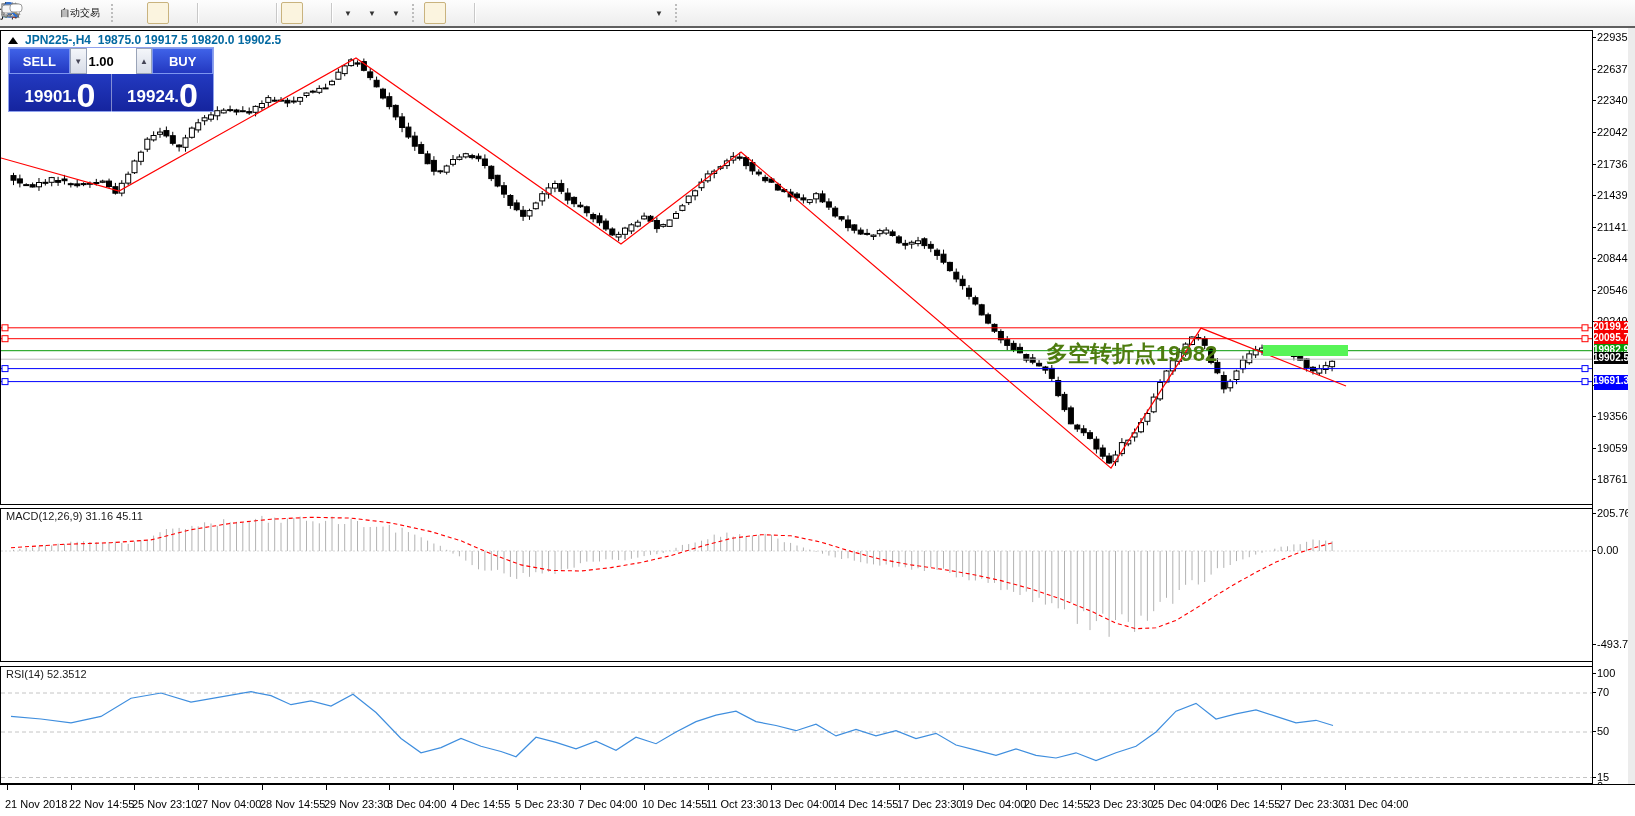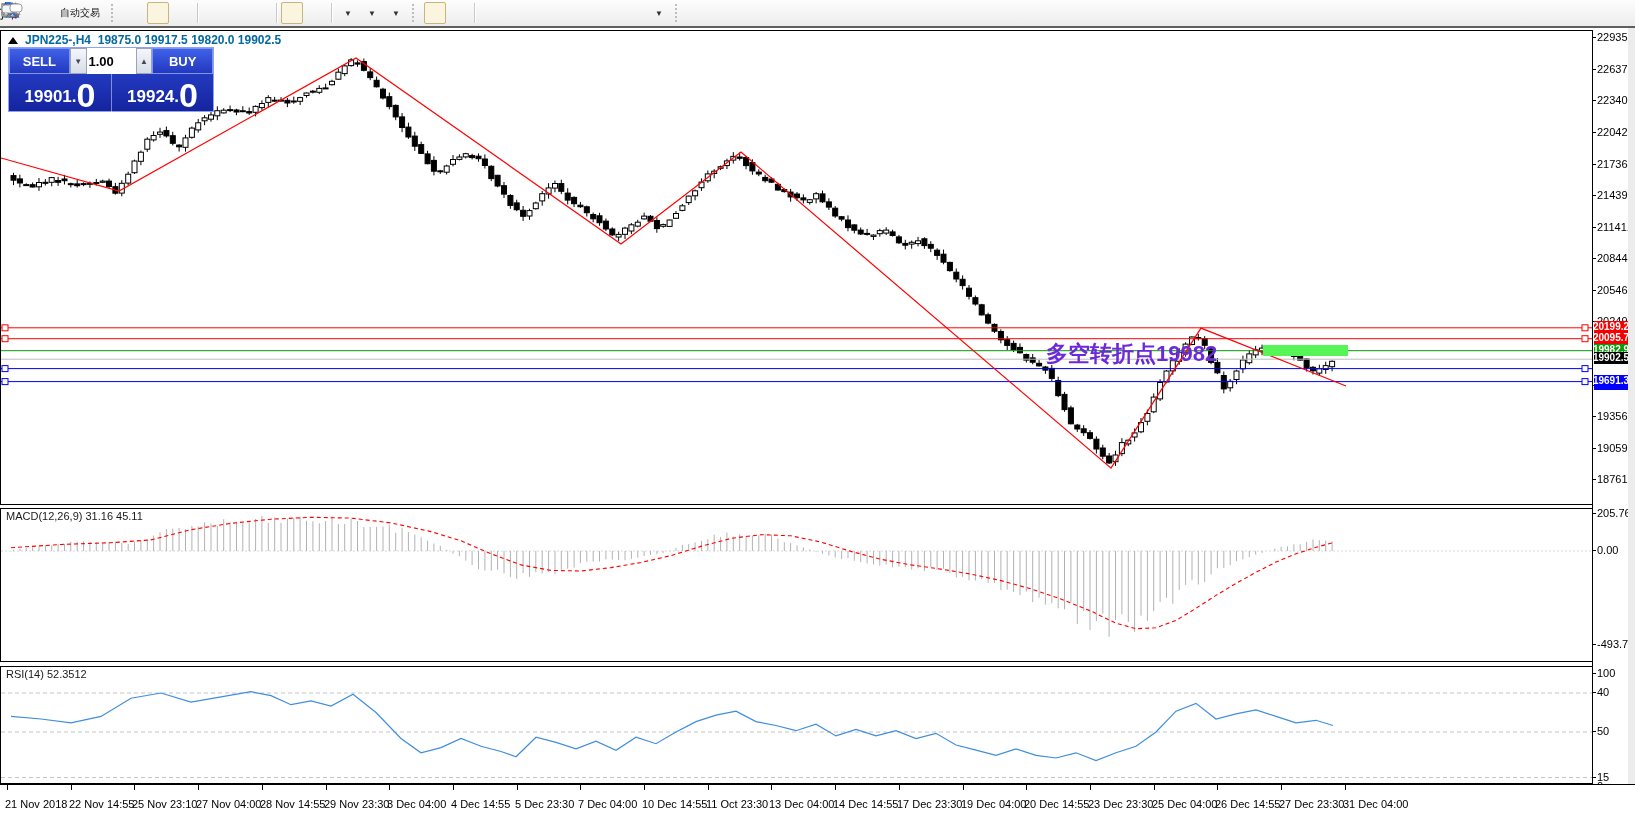--- a/index.html
+++ b/index.html
@@ -44,21 +44,21 @@
   .spin-btn{width:17px;background:linear-gradient(#f4f6fa,#d8dde8);border:1px solid #9aa4b8;color:#445;
     font-size:8px;display:flex;align-items:center;justify-content:center;box-sizing:border-box;}
   #vol-input{width:44px;border:none;outline:none;font-size:13px;font-weight:bold;padding-right:3px;
     font-family:"Liberation Sans",sans-serif;}
   #tp-row2{display:flex;height:38px;color:#fff;}
   .tp-price{width:102px;display:flex;align-items:flex-end;justify-content:center;padding-bottom:2px;box-sizing:border-box;}
   .tp-price.right{border-left:1px solid rgba(255,255,255,.45);}
   .p-main{font-size:17px;font-weight:bold;line-height:26px;}
   .p-big{font-size:34px;font-weight:bold;line-height:30px;}
   
-  #annotation{left:1046px;top:339px;font-size:22px;font-weight:bold;color:#6d28d9;z-index:25;white-space:nowrap;}
+  #annotation{left:1046px;top:339px;font-size:22px;font-weight:bold;color:#4d7c0f;z-index:25;white-space:nowrap;}
   
   .ind-label{font-size:11px;color:#1a1a1a;z-index:5;}
   
   #time-axis{left:0;top:784px;width:1635px;height:32px;border-top:1px solid #000;background:#fff;box-sizing:border-box;}
   .t-label{position:absolute;top:13px;font-size:11px;color:#000;white-space:nowrap;}
   .t-tick{position:absolute;top:0;width:1px;height:5px;background:#000;}
   svg{position:absolute;left:0;top:0;}
 </style>
 </head>
 <body>
@@ -979,21 +979,21 @@
     <div class="badge" style="top: 348px; background: rgb(0, 0, 255);">19813.6</div>
     <div class="badge" style="top: 345px; background: rgb(0, 0, 255);">19691.3</div>
     <div class="tick-label" style="top: 477px;">205.76</div>
     <div class="tick-dash" style="top: 483px;"></div>
     <div class="tick-label" style="top: 514px;">0.00</div>
     <div class="tick-dash" style="top: 520px;"></div>
     <div class="tick-label" style="top: 608px;">-493.77</div>
     <div class="tick-dash" style="top: 614px;"></div>
     <div class="tick-label" style="top: 637px;">100</div>
     <div class="tick-dash" style="top: 643px;"></div>
-    <div class="tick-label" style="top: 656px;">40</div>
+    <div class="tick-label" style="top: 656px;">70</div>
     <div class="tick-dash" style="top: 662px;"></div>
     <div class="tick-label" style="top: 695px;">50</div>
     <div class="tick-dash" style="top: 701px;"></div>
     <div class="tick-label" style="top: 741px;">15</div>
     <div class="tick-dash" style="top: 747px;"></div>
     <div class="tick-label" style="top: 750px;">0</div>
     <div class="tick-dash" style="top: 756px;"></div>
   </div>
 <div id="right-gutter" class="abs"></div>
 

